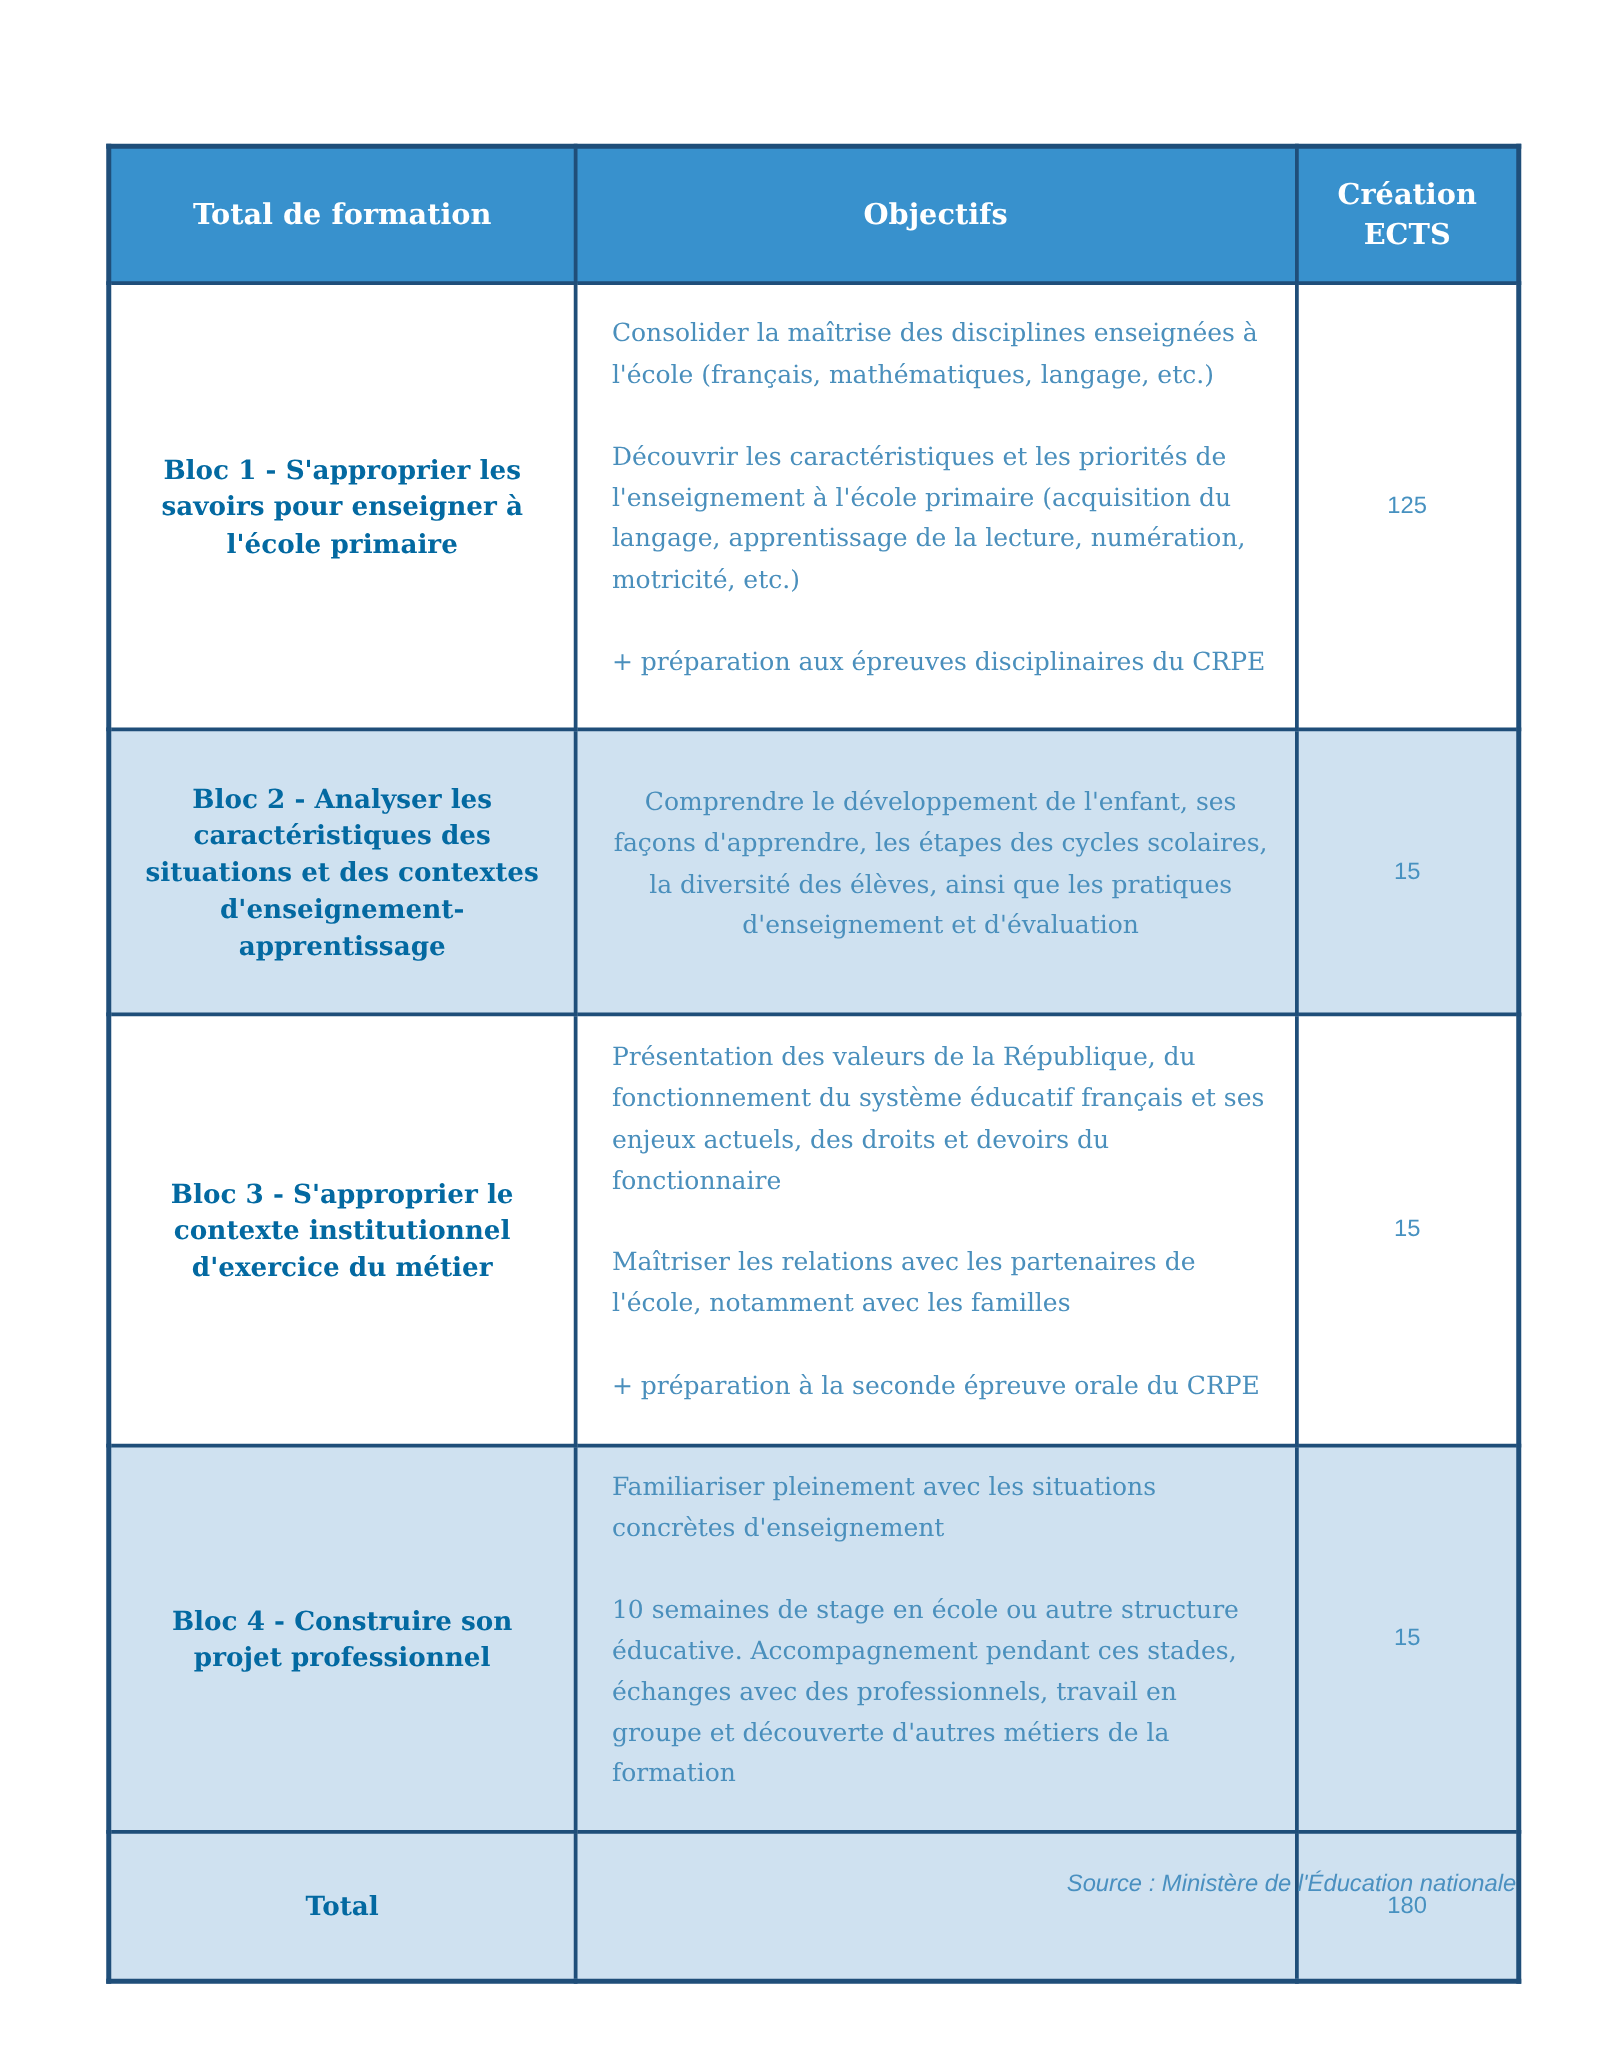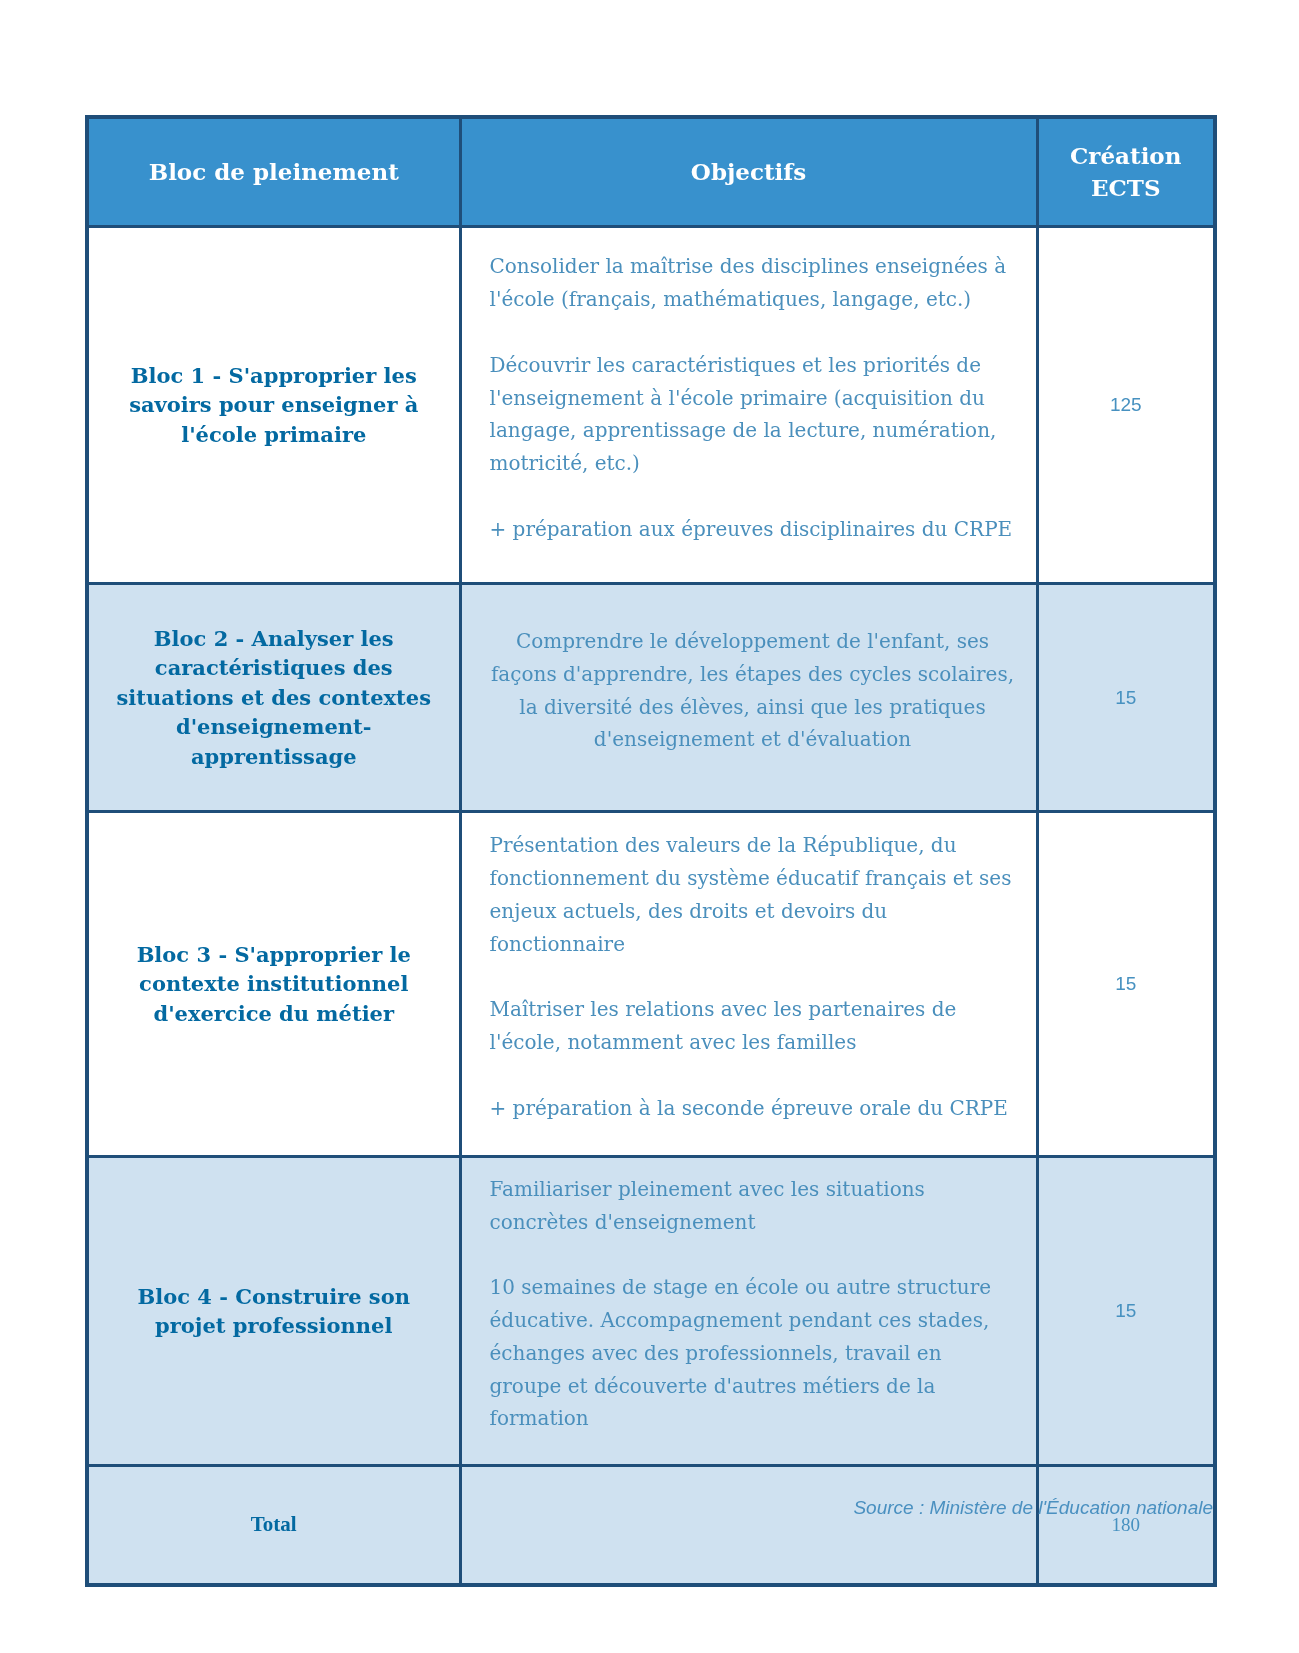--- a/index.html
+++ b/index.html
@@ -69,21 +69,21 @@
     font-family: "Liberation Sans", sans-serif;
     font-size: 19px;
     color: #4791c0;
   }
   tr.shaded td { background: #cfe1f0; }
   tr.r1 td { height: 312px; }
   tr.r2 td { height: 183px; text-align: center; }
   tr.r3 td { height: 300px; }
   tr.r4 td { height: 264px; }
   tr.r5 td { height: 98px; }
-  tr.total-row td { height: 74px; font-family: Liberation Serif, serif; }
+  tr.total-row td { height: 74px; }
   .source-note {
     position: absolute;
     top: 1497px;
     right: 86px;
     font-family: "Liberation Sans", sans-serif;
     font-style: italic;
     font-size: 19px;
     color: #4a90c0;
   }
 </style>
@@ -92,21 +92,21 @@
 
 <div class="table-wrap">
   <table class="formation">
     <colgroup>
       <col class="c1">
       <col class="c2">
       <col class="c3">
     </colgroup>
     <thead>
       <tr class="header-row">
-        <th>Bloc de pleinement</th>
+        <th>Total de formation</th>
         <th>Objectifs</th>
         <th>Création
 ECTS</th>
       </tr>
     </thead>
     <tbody>
       <tr class="r1">
         <td class="bloc-cell">Bloc 1 - S'approprier les savoirs pour enseigner à l'école primaire</td>
         <td class="obj-cell">Consolider la maîtrise des disciplines enseignées à l'école (français, mathématiques, langage, etc.)
 

